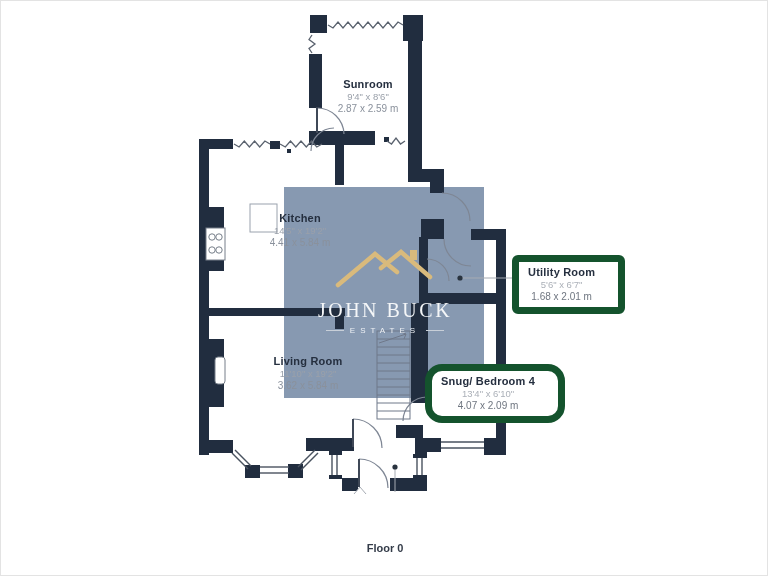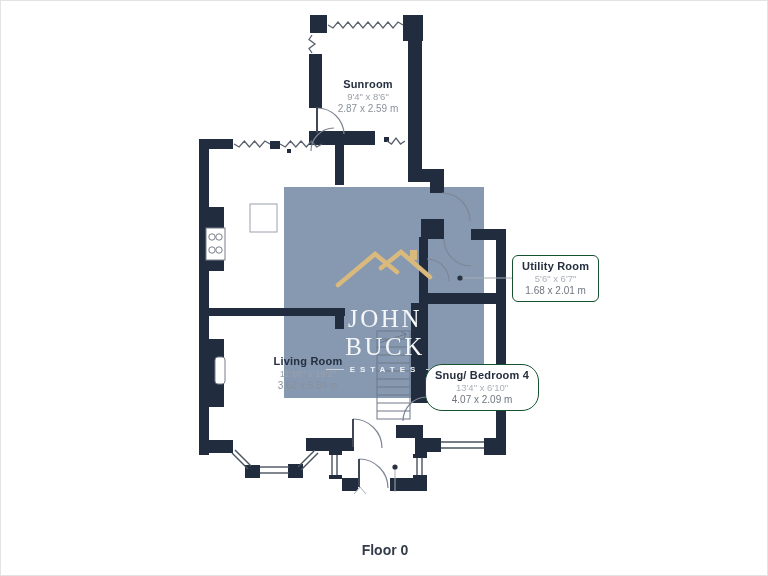--- a/index.html
+++ b/index.html
@@ -5,32 +5,32 @@
   html,body{margin:0;padding:0;background:#fff;}
   .page{position:relative;width:768px;height:576px;background:#ffffff;
         border:1px solid #e3e3e3;box-sizing:border-box;overflow:hidden;
         font-family:"Liberation Sans",sans-serif;}
   .plan-svg{position:absolute;left:0;top:0;}
   .w{fill:#212d3f;}
   .room-label{position:absolute;transform:translateX(-50%);text-align:center;white-space:nowrap;}
   .rl-title{font-size:11px;font-weight:700;color:#252f3f;letter-spacing:.2px;}
   .rl-imp{font-size:9.5px;color:#9aa0aa;margin-top:1px;}
   .rl-met{font-size:10px;color:#8a919c;margin-top:1px;}
-  .boxed{transform:none;background:#ffffff;border:1px solid #14532d;border-radius:6px;
-         padding:4px 9px 5px 9px;}
+  .boxed{transform:none;background:#ffffff;border:7px solid #14532d;border-radius:6px;
+         padding:4px 23px 5px 9px;}
   .boxed .rl-imp{color:#abb0b8;}
   .boxed .rl-met{color:#6f7680;}
   .watermark{position:absolute;left:310px;top:238px;width:148px;text-align:center;}
-  .wm-title{font-family:"Liberation Serif",serif;font-size:25px;letter-spacing:2.5px;
-            color:#f4f6f8;margin-top:16px;}
-  .wm-sub{display:flex;align-items:center;justify-content:center;gap:6px;margin-top:4px;font-weight:bold;}
+  .wm-title{font-family:"Liberation Serif",serif;font-size:20px;letter-spacing:2.5px;
+            color:#f4f6f8;margin-top:10px;}
+  .wm-sub{display:flex;align-items:center;justify-content:center;gap:6px;margin-top:4px;}
   .wm-sub-text{font-size:8px;letter-spacing:5px;color:#eef1f5;}
   .wm-dash{display:inline-block;width:18px;height:1px;background:#c8cfd8;}
   .floor-label{position:absolute;left:384px;top:541px;transform:translateX(-50%);
-               font-size:14px;font-weight:700;color:#343c49;}
+               font-size:11px;font-weight:700;color:#343c49;}
 </style>
 </head>
 <body>
 
 <div class="page">
 
   <svg class="plan-svg" width="768" height="576" viewBox="0 0 768 576">
 
     <rect x="283" y="186" width="200" height="211" fill="#8799b1"></rect>
 
@@ -167,20 +167,25 @@
       <span class="wm-dash"></span>
     </div>
   </div>
 
   <div class="room-label" style="left:367px;top:60px;margin-top:17px;">
     <div class="rl-title">Sunroom</div>
     <div class="rl-imp">9'4" x 8'6"</div>
     <div class="rl-met">2.87 x 2.59 m</div>
   </div>
 
+  <div class="room-label" style="left:299px;top:211px;">
+    <div class="rl-title">Kitchen</div>
+    <div class="rl-imp">14'5" x 19'2"</div>
+    <div class="rl-met">4.41 x 5.84 m</div>
+  </div>
 
   <div class="room-label boxed" style="left:511px;top:254px;">
     <div class="rl-title">Utility Room</div>
     <div class="rl-imp">5'6" x 6'7"</div>
     <div class="rl-met">1.68 x 2.01 m</div>
   </div>
 
   <div class="room-label" style="left:307px;top:354px;text-align:center;">
     <div class="rl-title">Living Room</div>
     <div class="rl-imp">11'10" x 19'2"</div>

